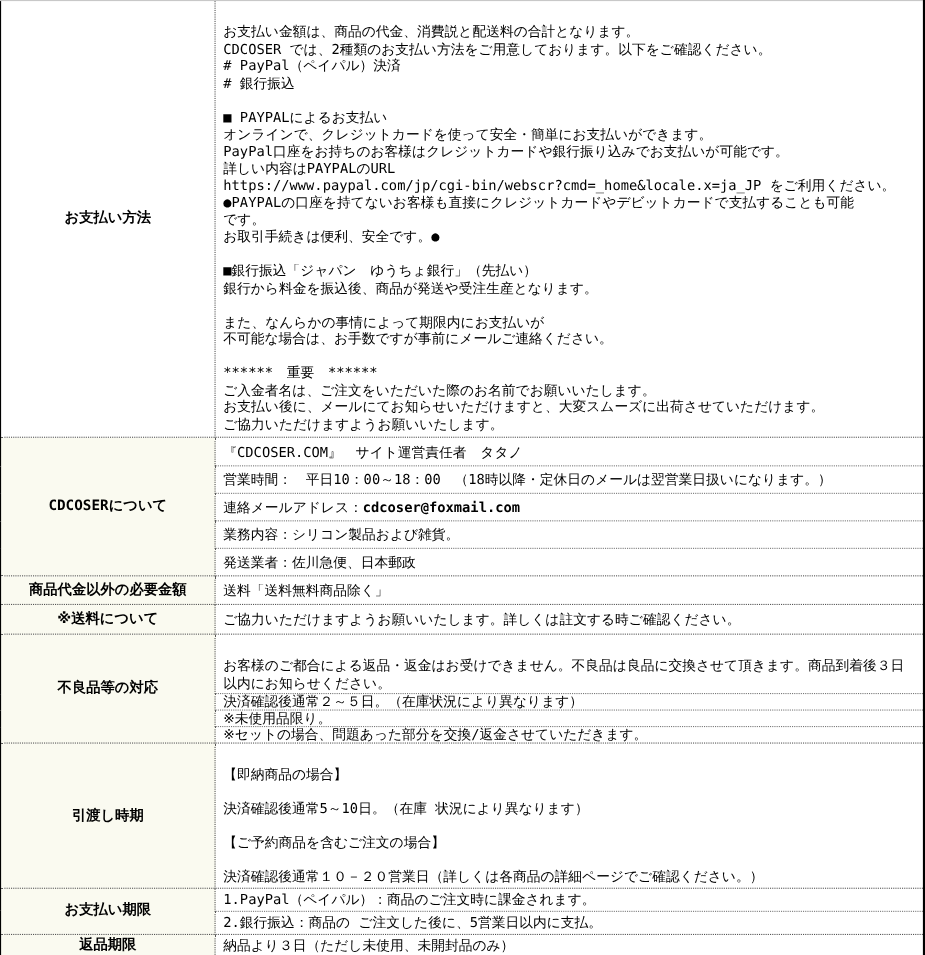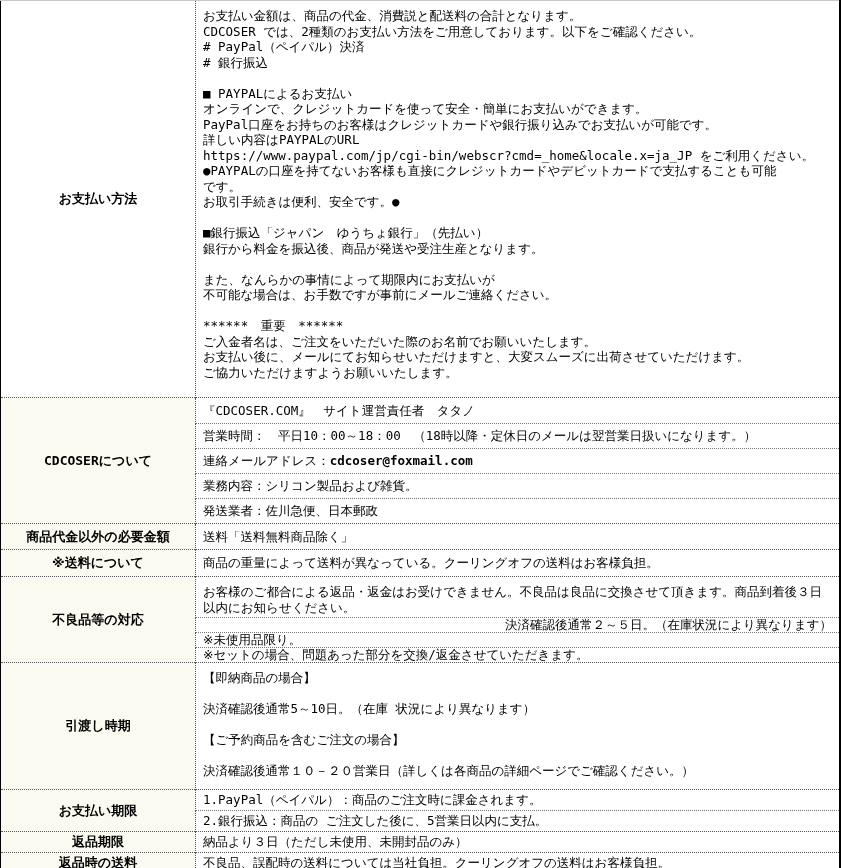--- a/index.html
+++ b/index.html
@@ -29,21 +29,21 @@
   }
   th.first-header{background:#ffffff;margin-left:44px;}
   td{
     vertical-align:middle;
     padding:2px 7px;
     white-space:pre-line;
     box-sizing:border-box;
     overflow:hidden;
     word-break:break-all;
   }
-  td.top{vertical-align:top;padding-top:7px;}
+  td.top{vertical-align:top;padding-top:20px;}
   td.compact{padding-top:0;padding-bottom:0;line-height:14px;}
   .group-top{border-top:1px dotted #555;}
   td.sub-top{border-top:1px dotted #777;}
   b{font-weight:bold;}
 </style>
 </head>
 <body>
 
 <table data-name="shop-info-table">
   <tbody data-name="shop-info-table-body">
@@ -89,28 +89,28 @@
       </tr>
       <tr data-name="table-row-about-cdcoser-4">
         <td data-name="cell-about-cdcoser-4" class="sub-top" style="height: 25px; margin-left: 44px;">発送業者：佐川急便、日本郵政</td>
       </tr>
       <tr data-name="table-row-extra-fees">
         <th data-name="row-header-extra-fees" rowspan="1" class="group-top">商品代金以外の必要金額</th>
         <td data-name="cell-extra-fees-0" class="group-top" style="height: 26px;">送料「送料無料商品除く」</td>
       </tr>
       <tr data-name="table-row-about-shipping">
         <th data-name="row-header-about-shipping" rowspan="1" class="group-top">※送料について</th>
-        <td data-name="cell-about-shipping-0" class="group-top" style="height: 27px;">商品の重量によって送料が異なっている。クーリングオフの送料はお客様負担。</td>
+        <td data-name="cell-about-shipping-0" class="group-top" style="height: 27px;">ご協力いただけますようお願いいたします。詳しくは註文する時ご確認ください。</td>
       </tr>
       <tr data-name="table-row-defective-items-0">
         <th data-name="row-header-defective-items" rowspan="4" class="group-top">不良品等の対応</th>
         <td data-name="cell-defective-items-0" class="group-top top" style="height: 37px;">お客様のご都合による返品・返金はお受けできません。不良品は良品に交換させて頂きます。商品到着後３日以内にお知らせください。</td>
       </tr>
       <tr data-name="table-row-defective-items-1">
-        <td data-name="cell-defective-items-1" class="sub-top compact" style="height: 15px; text-align: right;">決済確認後通常２～５日。（在庫状況により異なります）</td>
+        <td data-name="cell-defective-items-1" class="sub-top compact" style="height: 15px;">決済確認後通常２～５日。（在庫状況により異なります）</td>
       </tr>
       <tr data-name="table-row-defective-items-2">
         <td data-name="cell-defective-items-2" class="sub-top compact" style="height: 15px; margin-left: 45px;">※未使用品限り。</td>
       </tr>
       <tr data-name="table-row-defective-items-3">
         <td data-name="cell-defective-items-3" class="sub-top compact" style="height: 15px; margin-top: 25px;">※セットの場合、問題あった部分を交換/返金させていただきます。</td>
       </tr>
       <tr data-name="table-row-delivery-time">
         <th data-name="row-header-delivery-time" rowspan="1" class="group-top">引渡し時期</th>
         <td data-name="cell-delivery-time-0" class="group-top top" style="height: 127px;">【即納商品の場合】

